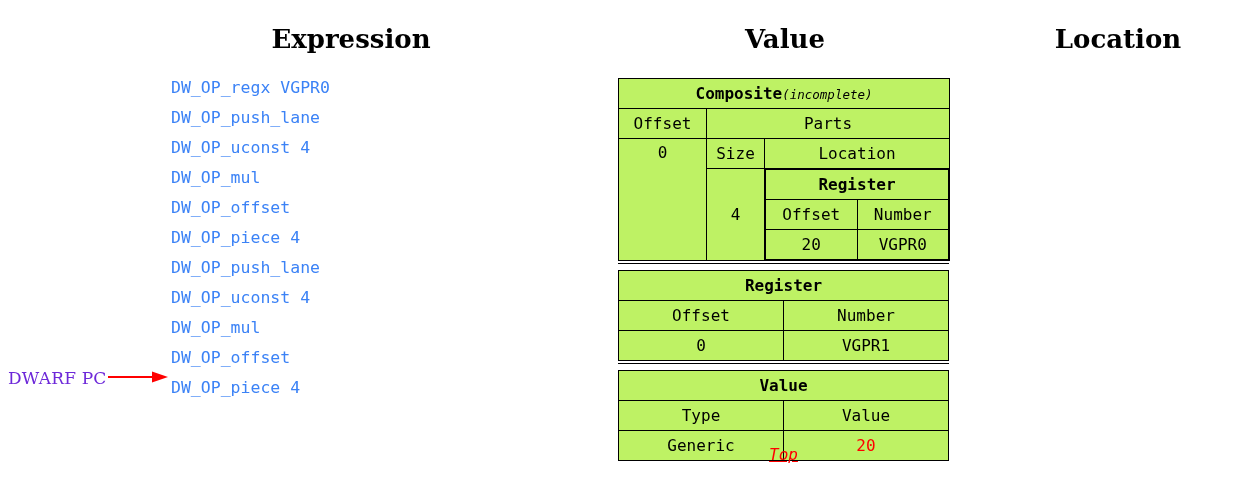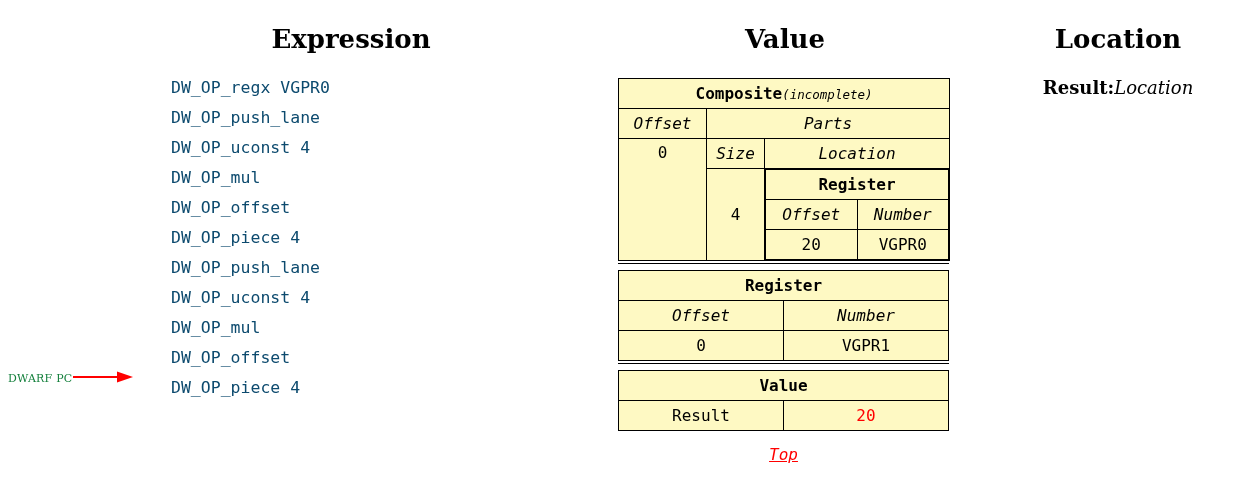--- a/index.html
+++ b/index.html
@@ -24,41 +24,41 @@
     white-space: nowrap;
   }
   
   #expression-header { left: 251px; top: 24px; width: 200px; }
   #expression-list {
     position: absolute;
     left: 171px;
     top: 73px;
     font-family: "DejaVu Sans Mono", monospace;
     font-size: 16.5px;
-    color: #0c4a6e;
+    color: #3b82f6;
   }
   #expression-list .expr-line {
     height: 30px;
     line-height: 30px;
     white-space: pre;
   }
   
   #dwarf-pc {
     position: absolute;
     left: 8px;
     top: 365px;
     height: 26px;
     display: flex;
     align-items: center;
     color: #ff0000;
   }
   #dwarf-pc .pc-label {
     font-family: "DejaVu Serif", serif;
-    font-size: 11px;
-    color: #15803d;
+    font-size: 17px;
+    color: #6d28d9;
     white-space: nowrap;
     letter-spacing: 0.2px;
   }
   #dwarf-pc .pc-arrow {
     display: block;
     margin-left: 1px;
   }
   
   #stack-header { left: 685px; top: 24px; width: 200px; }
   #stack-area {
@@ -67,41 +67,40 @@
     top: 78px;
     width: 331px;
   }
   table.dtab {
     border-collapse: collapse;
     table-layout: fixed;
     width: 100%;
     font-family: "DejaVu Sans Mono", monospace;
     font-size: 16px;
     color: #000;
-    background: #fef9c3;
+    background: #bef264;
   }
   table.dtab td {
     border: 1.6px solid #000;
     text-align: center;
     vertical-align: middle;
     padding: 0;
     height: 29px;
   }
   .tname {
     font-weight: bold;
     font-family: "DejaVu Sans Mono", monospace;
   }
   .tsub {
     font-style: italic;
     font-size: 12.5px;
     font-weight: normal;
     font-family: "DejaVu Sans Mono", monospace;
   }
   .fld {
-    font-style: italic;
     font-family: "DejaVu Sans Mono", monospace;
   }
   .val { font-family: "DejaVu Sans Mono", monospace; }
   .red { color: #ff0000; }
   td.nest {
     padding: 2px;
     vertical-align: middle;
   }
   .stack-entry { margin-bottom: 0; }
   .entry-sep {
@@ -252,29 +251,30 @@
     <table class="dtab">
       <colgroup>
           <col style="width:50%">
           <col style="width:50%">
         </colgroup>
       <tbody>
         <tr>
           <td colspan="2" class="tname">Value</td>
         </tr>
         <tr>
-          <td class="val">Result</td>
+          <td class="fld">Type</td>
+          <td class="fld">Value</td>
+        </tr>
+        <tr>
+          <td class="val">Generic</td>
           <td class="val red">20</td>
         </tr>
       </tbody>
     </table>
   </div>
 </div>
 
 <div id="top-label">Top</div>
 
 <div class="col-header" id="context-header">Location</div>
 
 <div id="context-body">
-  <div class="ctx-row">
-    <span class="ctx-key">Result:</span><span class="ctx-val">Location</span>
-  </div>
 </div>
 
 </body></html>

